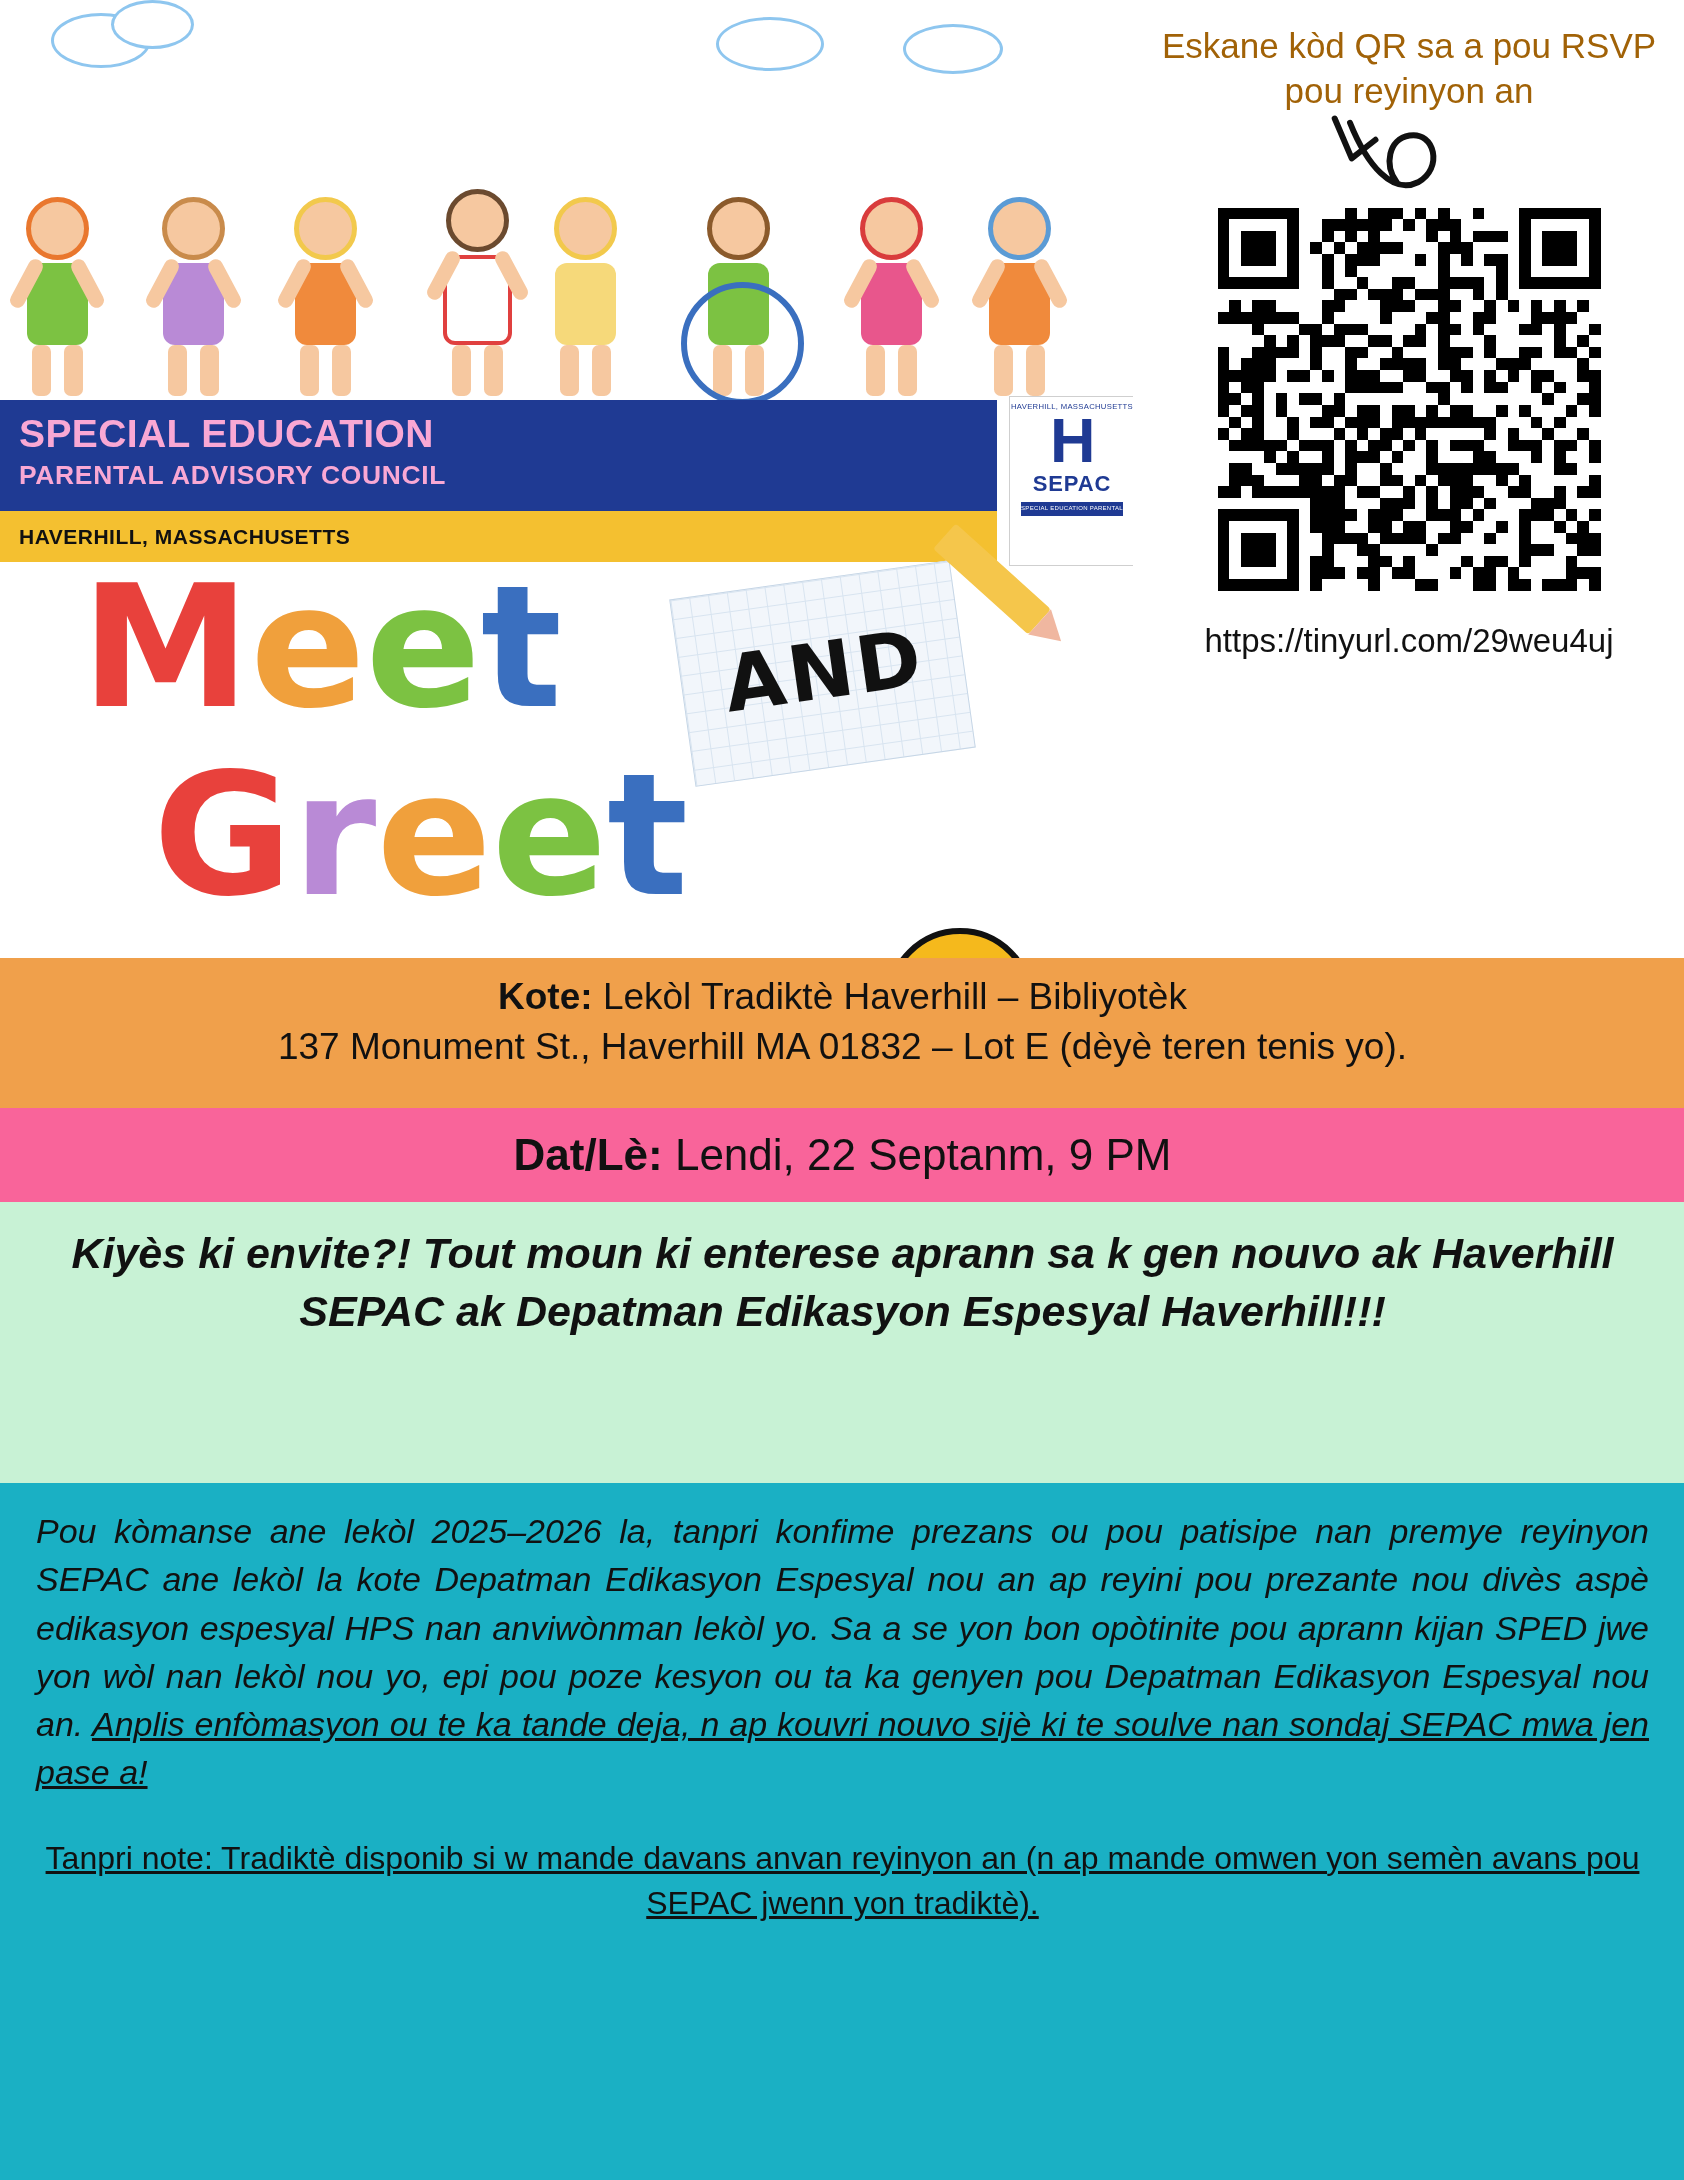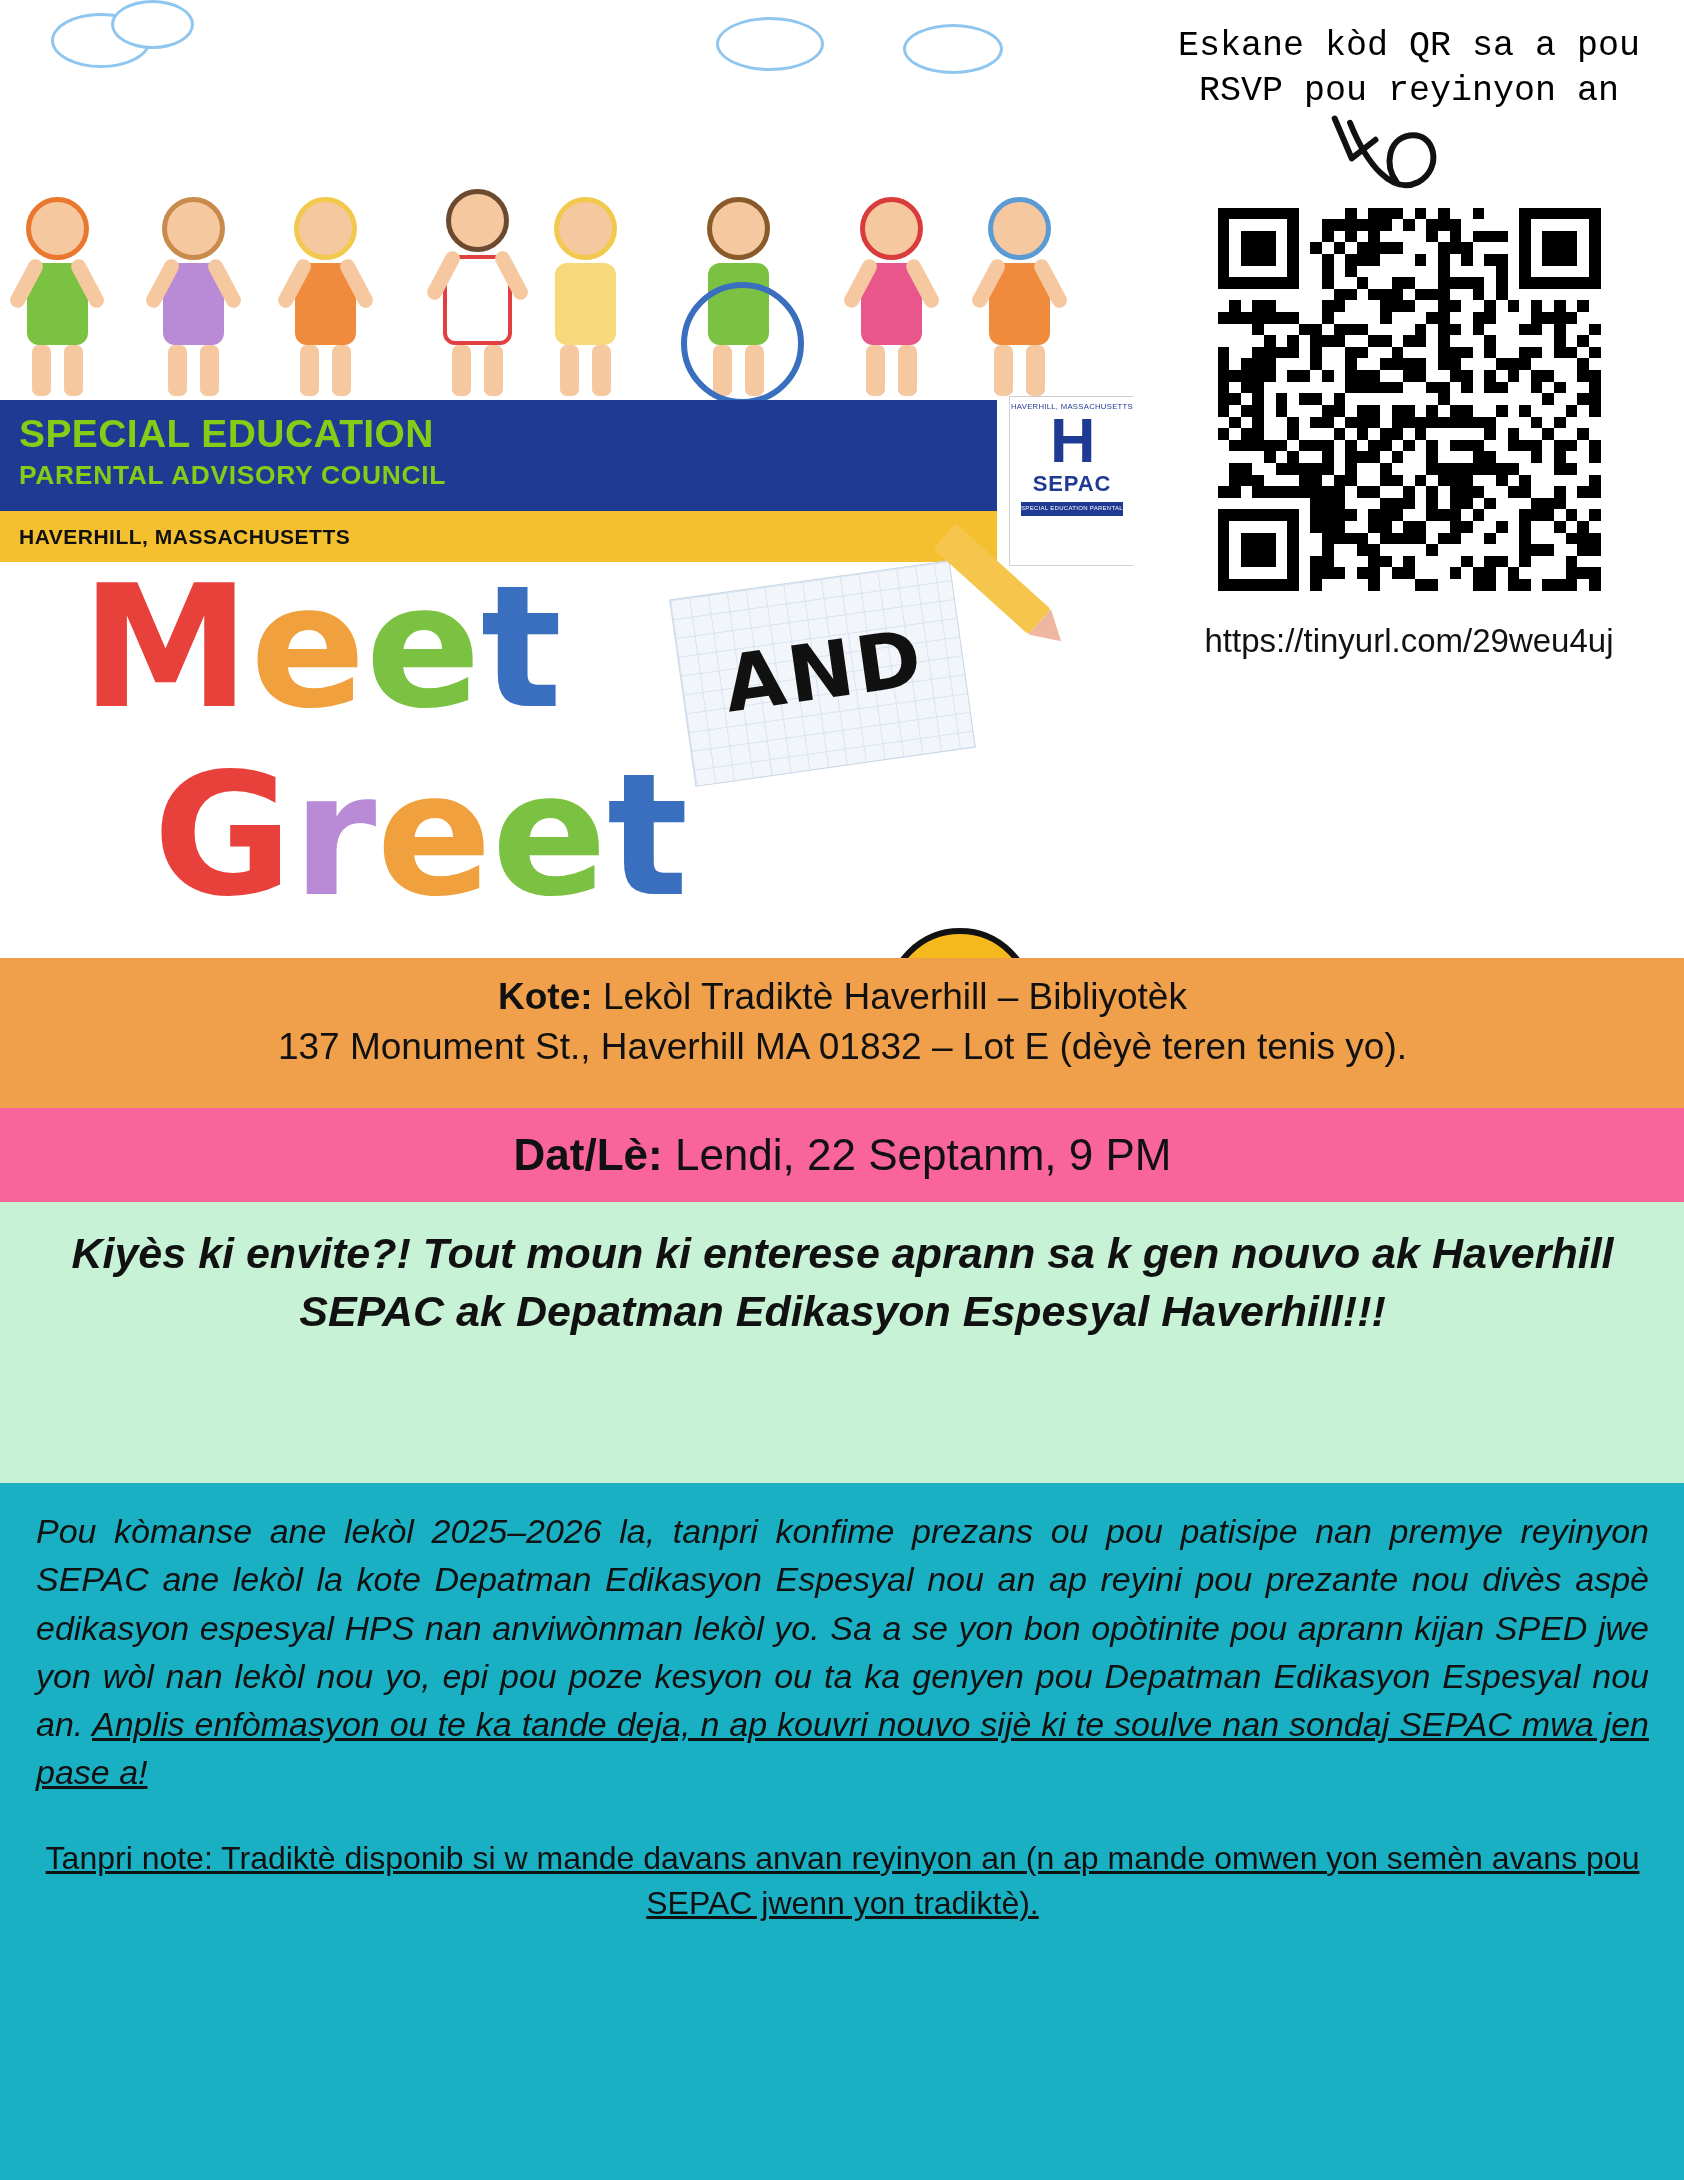--- a/index.html
+++ b/index.html
@@ -102,21 +102,21 @@
   }
 
   
   .sepac-banner {
     position: absolute;
     left: 0;
     top: 400px;
     width: 997px;
     height: 140px;
     background: #1f3a93;
-    color: #84cc16;
+    color: #f9a8d4;
     padding: 13.6px 0 0 19px;
     box-sizing: border-box;
   }
   .sepac-banner .l1 {
     font-size: 39px;
     font-weight: 800;
     letter-spacing: 0.4px;
     line-height: 1.05;
   }
   .sepac-banner .l2 {
@@ -280,22 +280,21 @@
   
   .qr-col {
     width: 552px;
     padding: 24px 20.4px 0 20.4px;
     box-sizing: border-box;
     text-align: center;
   }
   .qr-instruction {
     font-size: 35px;
     line-height: 1.28;
-    color: #000000;
-    font-family: Liberation Mono, monospace;
+    color: #a16207;
   }
   .arrow-wrap {
     height: 94px;
     display: flex;
     align-items: center;
     justify-content: center;
   }
   .qr-code {
     width: 383px;
     height: 383px;

